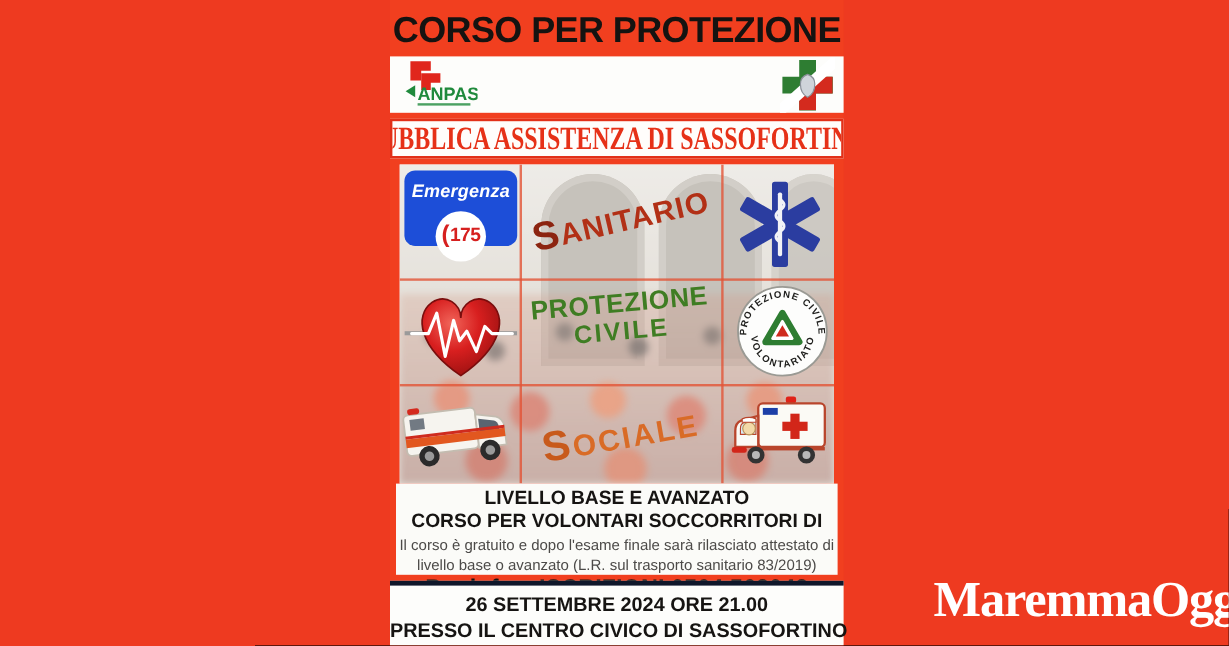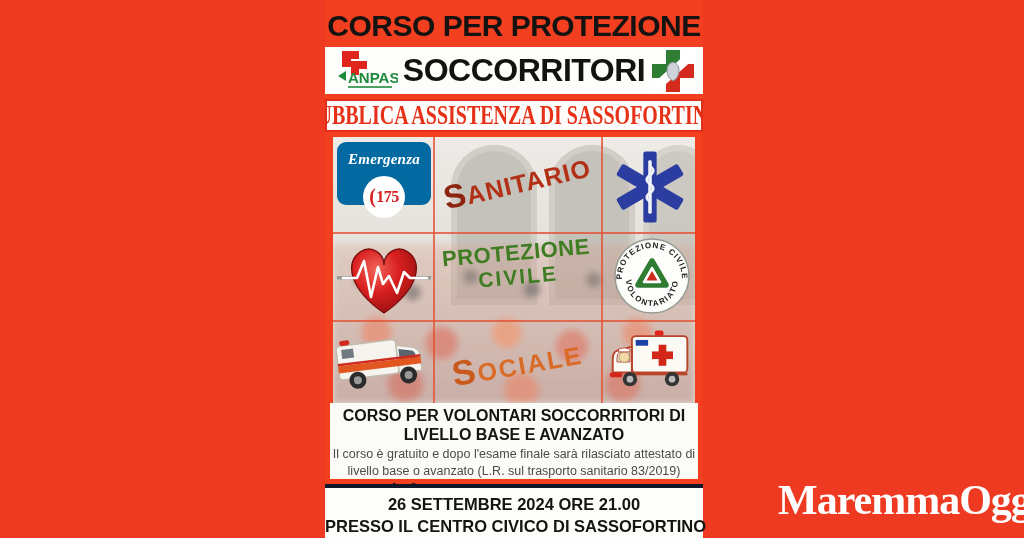--- a/index.html
+++ b/index.html
@@ -51,22 +51,22 @@
       radial-gradient(circle 26px at 52% 92%, rgba(206,84,46,.9) 0 60%, transparent 75%),
       radial-gradient(circle 26px at 80% 88%, rgba(188,62,38,.9) 0 60%, transparent 75%),
       linear-gradient(rgba(186,96,64,.30), rgba(130,58,44,.55));}
   .vline,.hline{position:absolute;background:rgba(226,84,54,.8);}
   .vline{top:0;bottom:0;width:2px;}
   .v1{left:100px;} .v2{left:268px;}
   .hline{left:0;right:0;height:2px;}
   .h1{top:95px;} .h2{top:183px;}
 
   
-  .emerg{position:absolute;left:4px;top:5px;width:94px;height:63px;background:#0369a1;
-         border-radius:9px;text-align:center;color:#fff;font-family:Liberation Serif, serif;}
+  .emerg{position:absolute;left:4px;top:5px;width:94px;height:63px;background:#1d4ed8;
+         border-radius:9px;text-align:center;color:#fff;}
   .em-label{font-style:italic;font-weight:700;font-size:15px;margin-top:9px;letter-spacing:.2px;}
   .em-circle{width:42px;height:42px;border-radius:50%;background:#fff;margin:8px auto 0;
              display:flex;align-items:center;justify-content:center;
              color:#d6201f;font-weight:800;font-size:16px;letter-spacing:-.5px;}
   .em-circle .hook{font-size:20px;font-weight:800;margin-right:1px;transform:translateY(-1px);}
 
   
   .cword{position:absolute;font-weight:800;white-space:nowrap;}
   .w-sanit{left:102px;top:26px;width:164px;text-align:center;transform:rotate(-13deg);
            font-size:25px;color:#b23016;letter-spacing:1px;}
@@ -109,21 +109,20 @@
 
     <div class="band-socc">
 
       <svg width="66" height="42" viewBox="0 0 66 42">
         <path d="M10 1 L27 1 L27 9 L19 9 L19 17 L10 17 Z" fill="#e0261c"></path>
         <path d="M19 11 L35 11 L35 19 L27 19 L27 25 L19 25 Z" fill="#e0261c"></path>
         <path d="M6 26 L14 21 L14 31 Z" fill="#1f8a3c"></path>
         <text x="16" y="33" font-family="Liberation Sans,sans-serif" font-size="15" font-weight="800" fill="#1f8a3c">ANPAS</text>
         <rect x="16" y="36" width="44" height="2" fill="#1f8a3c" opacity=".8"></rect>
       </svg>
-      <div class="socc-text">SOCCORRITORI</div>
 
       <svg width="46" height="46" viewBox="0 0 46 46">
         <path id="crossShape" d="M16 2 H30 V16 H44 V30 H30 V44 H16 V30 H2 V16 H16 Z" fill="#2e7d32"></path>
         <path d="M16 2 H30 V16 H44 V30 H30 V44 H16 V30 H2 V16 H16 Z" fill="#d42a1e" clip-path="polygon(100% 0, 100% 100%, 0 100%)"></path>
         <rect x="-12" y="19" width="72" height="9" fill="#fff" transform="rotate(-42 23 23)"></rect>
         <path d="M23 14 q6 2 6 8 q0 8 -6 11 q-6 -3 -6 -11 q0 -6 6 -8 Z" fill="#cfd4da" stroke="#8a9098" stroke-width="1"></path>
       </svg>
     </div>
 
     <div class="band-assoc">
@@ -228,22 +227,22 @@
         <rect x="3" y="47" width="13" height="5" rx="2" fill="#d22619"></rect>
         <rect x="26" y="47" width="58" height="3" fill="#b9452c"></rect>
         <circle cx="24" cy="54" r="7.5" fill="#333"></circle>
           <circle cx="24" cy="54" r="3.5" fill="#b9b9b9"></circle>
         <circle cx="68" cy="54" r="7.5" fill="#333"></circle>
           <circle cx="68" cy="54" r="3.5" fill="#b9b9b9"></circle>
       </svg>
     </div>
 
     <div class="info-box">
+      <div class="info-h">LIVELLO BASE E AVANZATO</div>
       <div class="info-h">CORSO PER VOLONTARI SOCCORRITORI DI</div>
-      <div class="info-h">LIVELLO BASE E AVANZATO</div>
       <div class="info-desc">Il corso è gratuito e dopo l'esame finale sarà rilasciato attestato di</div>
       <div class="info-desc">livello base o avanzato (L.R. sul trasporto sanitario 83/2019)</div>
       <div class="info-contact">Per info e ISCRIZIONI 0564.568043</div>
     </div>
 
     <div class="footer-band">
       <div class="foot-line">26 SETTEMBRE 2024 ORE 21.00</div>
       <div class="foot-line">PRESSO IL CENTRO CIVICO DI SASSOFORTINO</div>
     </div>
 

